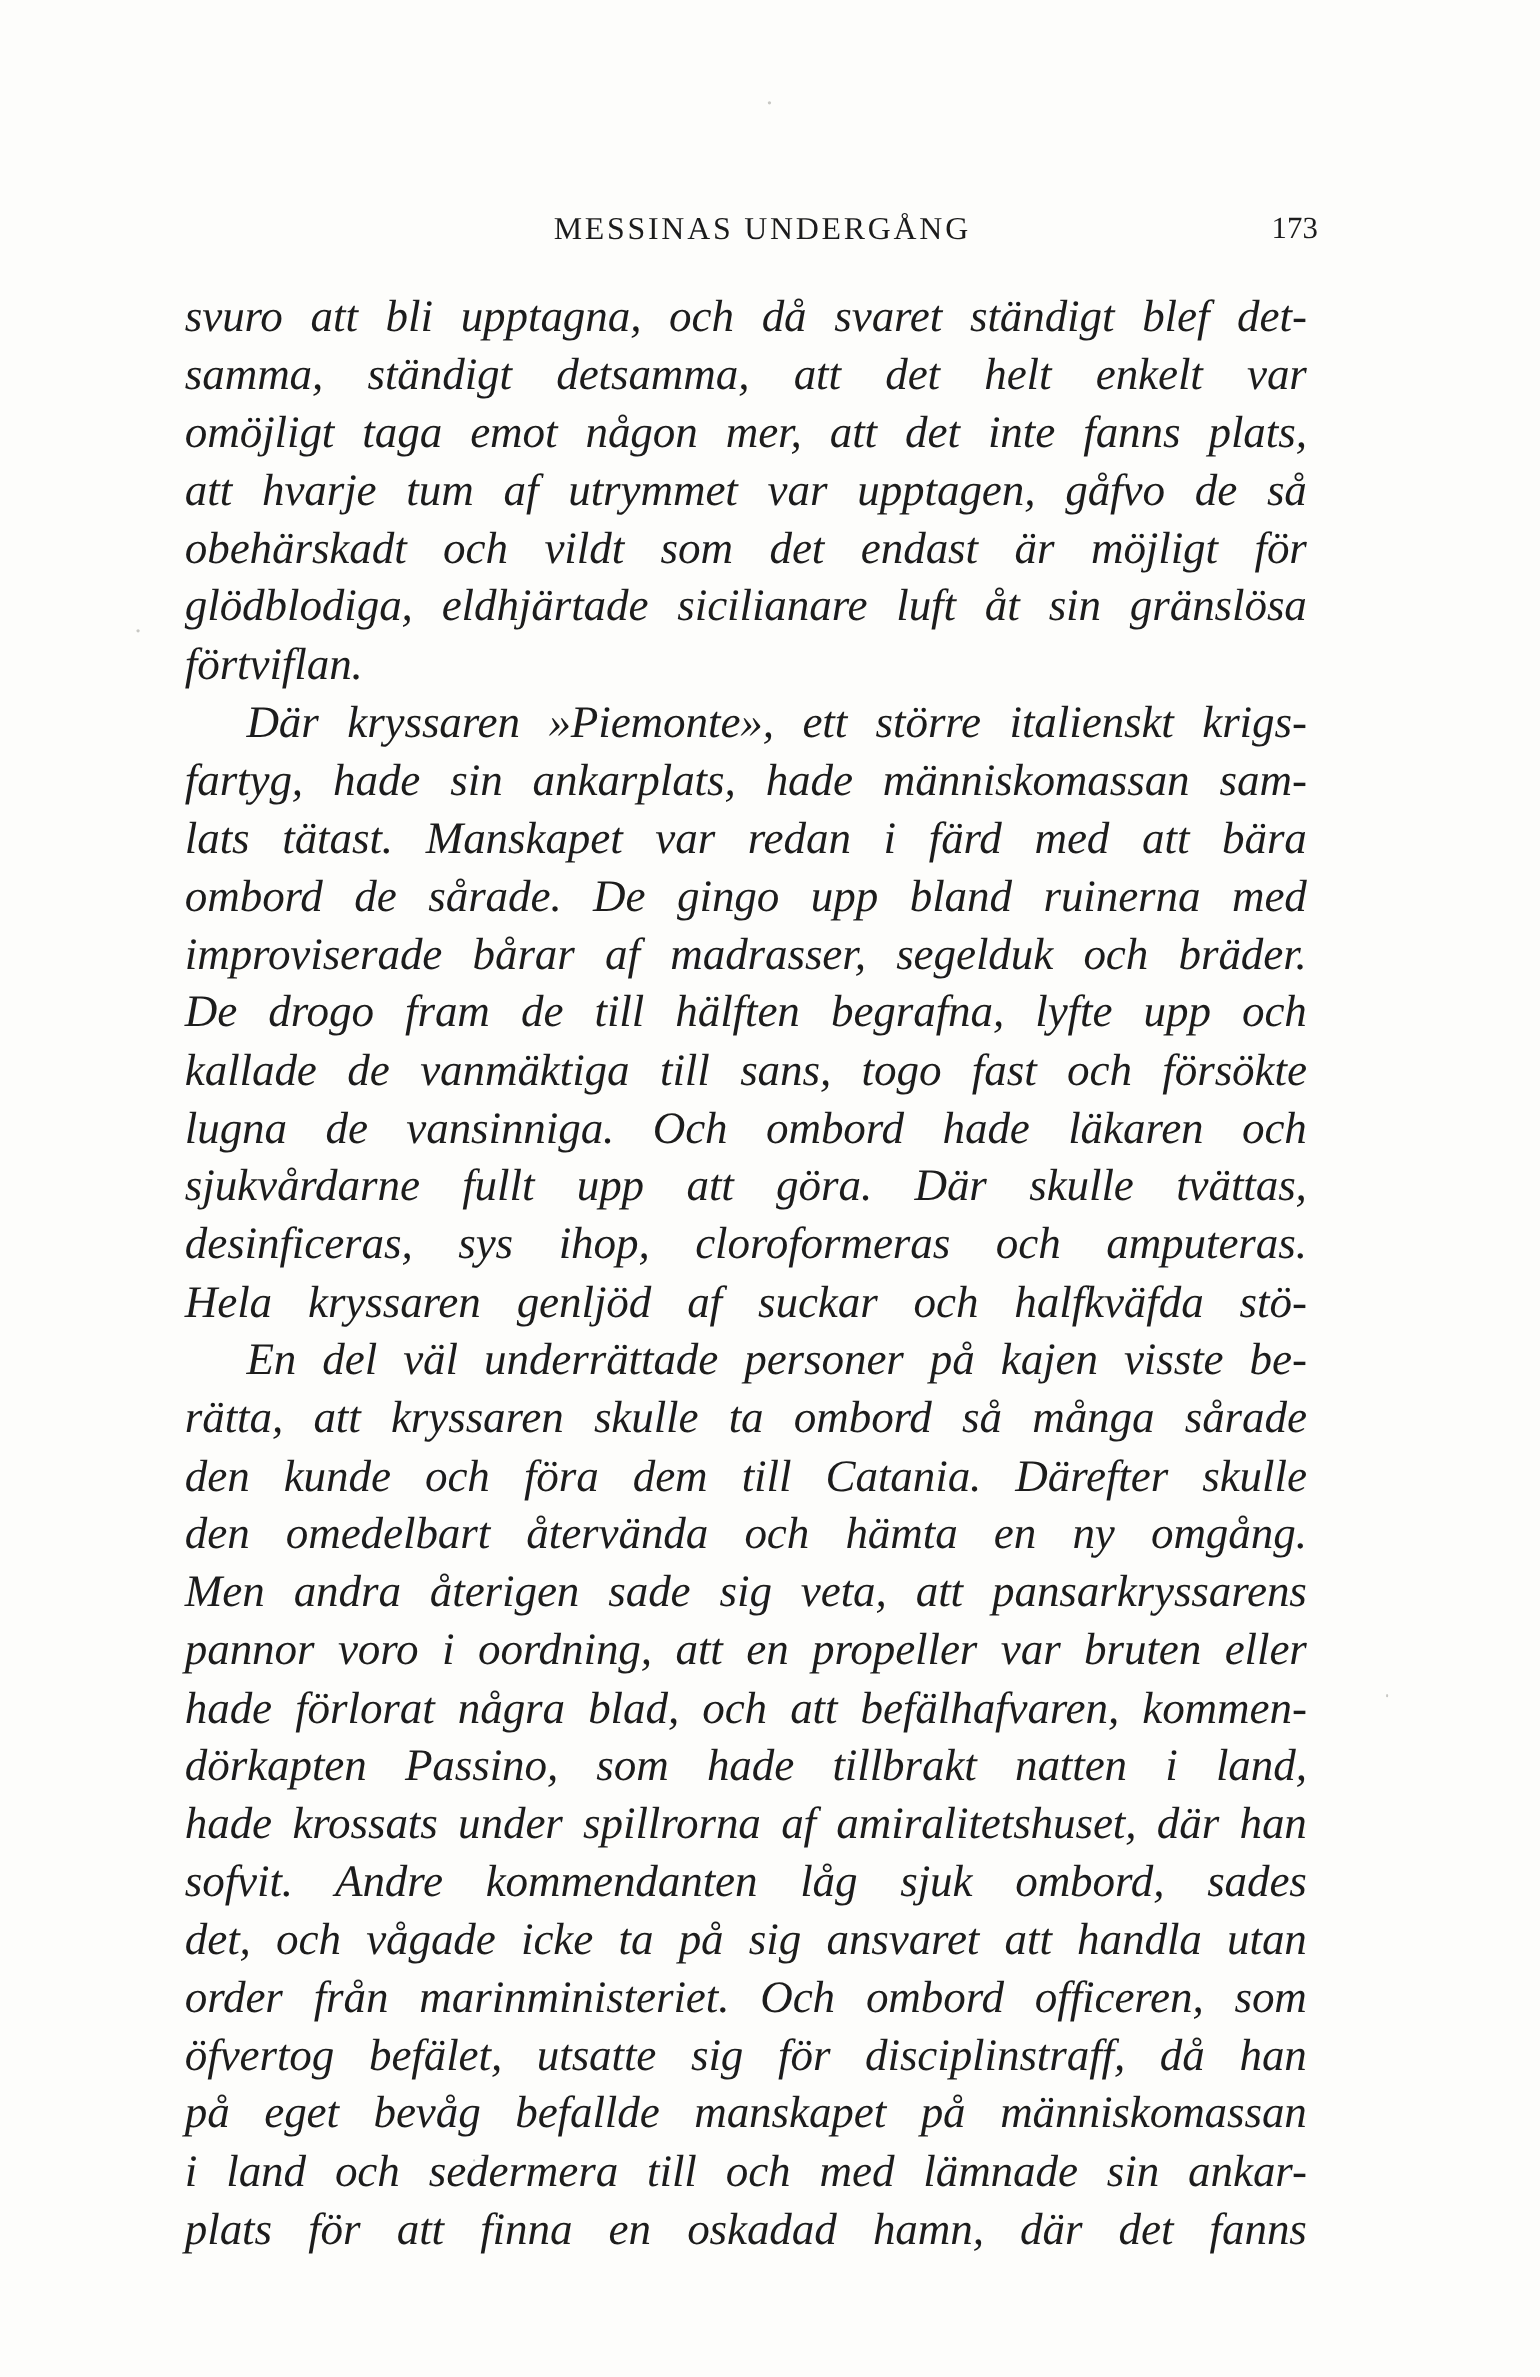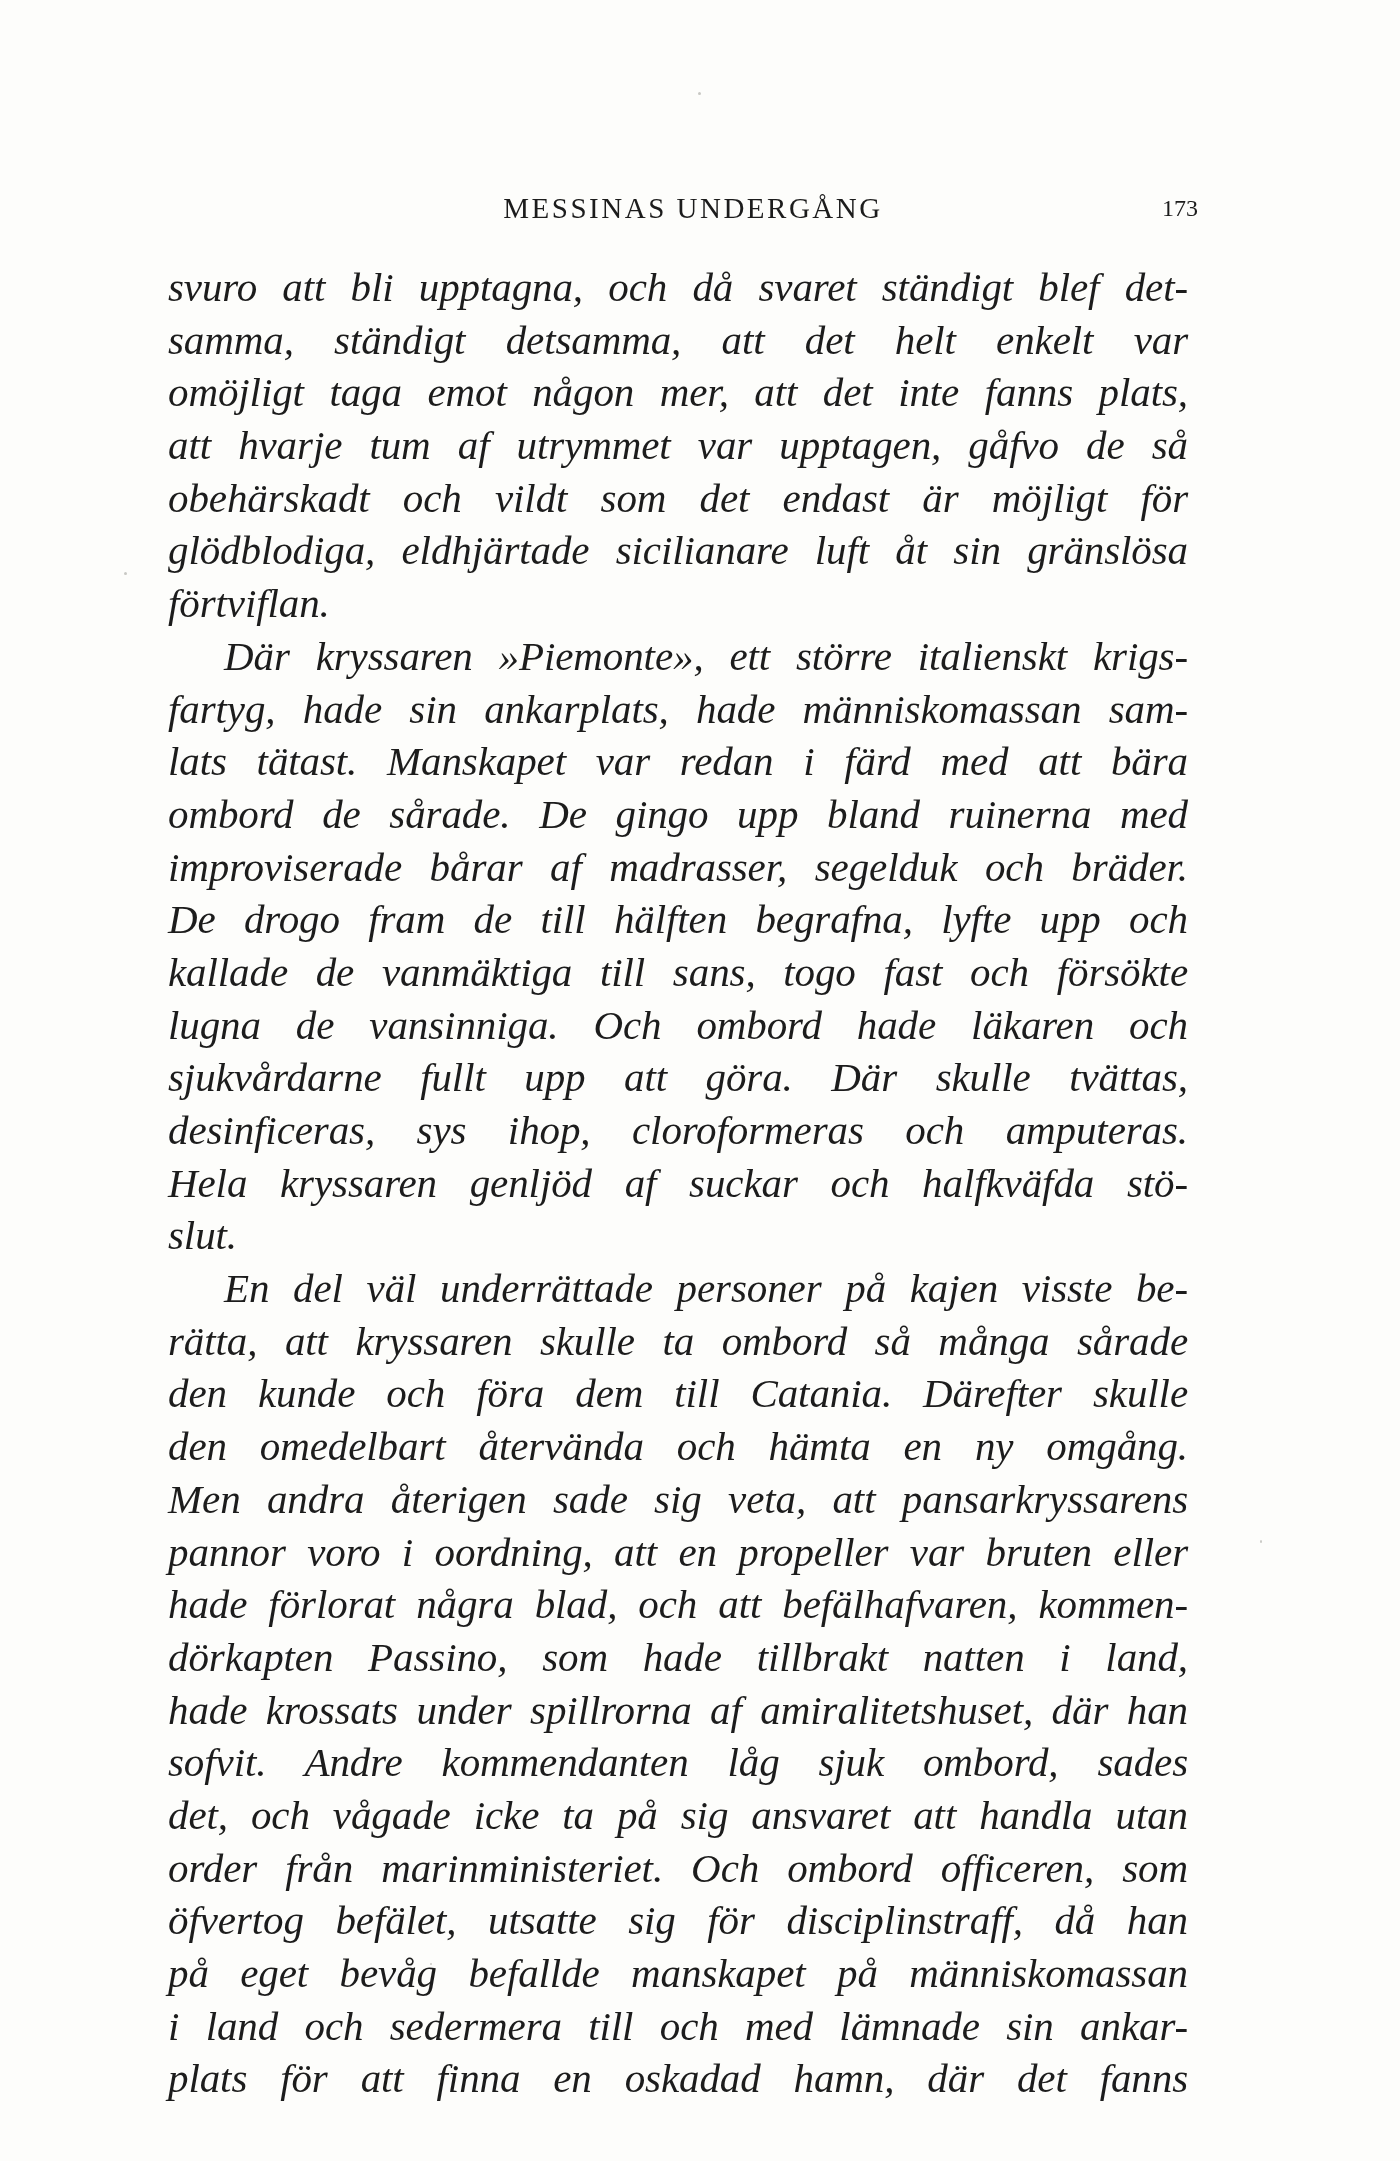--- a/index.html
+++ b/index.html
@@ -37,21 +37,21 @@
       text-align: center;
       font-size: 29px;
       letter-spacing: 2.5px;
       line-height: 40px;
       padding-left: 30px;
     }
     .page-number {
       position: absolute;
       right: -10px;
       top: 0;
-      font-size: 24px;
+      font-size: 28px;
       line-height: 40px;
     }
     .body-text {
       position: absolute;
       left: 168px;
       top: 261px;
       width: 1020px;
       font-size: 41px;
       line-height: 52.7px;
       text-align: justify;
@@ -107,21 +107,20 @@
       <span class="line">fartyg, hade sin ankarplats, hade människomassan sam-</span>
       <span class="line">lats tätast. Manskapet var redan i färd med att bära</span>
       <span class="line">ombord de sårade. De gingo upp bland ruinerna med</span>
       <span class="line">improviserade bårar af madrasser, segelduk och bräder.</span>
       <span class="line">De drogo fram de till hälften begrafna, lyfte upp och</span>
       <span class="line">kallade de vanmäktiga till sans, togo fast och försökte</span>
       <span class="line">lugna de vansinniga. Och ombord hade läkaren och</span>
       <span class="line">sjukvårdarne fullt upp att göra. Där skulle tvättas,</span>
       <span class="line">desinficeras, sys ihop, cloroformeras och amputeras.</span>
       <span class="line">Hela kryssaren genljöd af suckar och halfkväfda stö-</span>
-      <span class="line last">slut.</span>
     </p>
     <p>
       <span class="line indent">En del väl underrättade personer på kajen visste be-</span>
       <span class="line">rätta, att kryssaren skulle ta ombord så många sårade</span>
       <span class="line">den kunde och föra dem till Catania. Därefter skulle</span>
       <span class="line">den omedelbart återvända och hämta en ny omgång.</span>
       <span class="line">Men andra återigen sade sig veta, att pansarkryssarens</span>
       <span class="line">pannor voro i oordning, att en propeller var bruten eller</span>
       <span class="line">hade förlorat några blad, och att befälhafvaren, kommen-</span>
       <span class="line">dörkapten Passino, som hade tillbrakt natten i land,</span>

